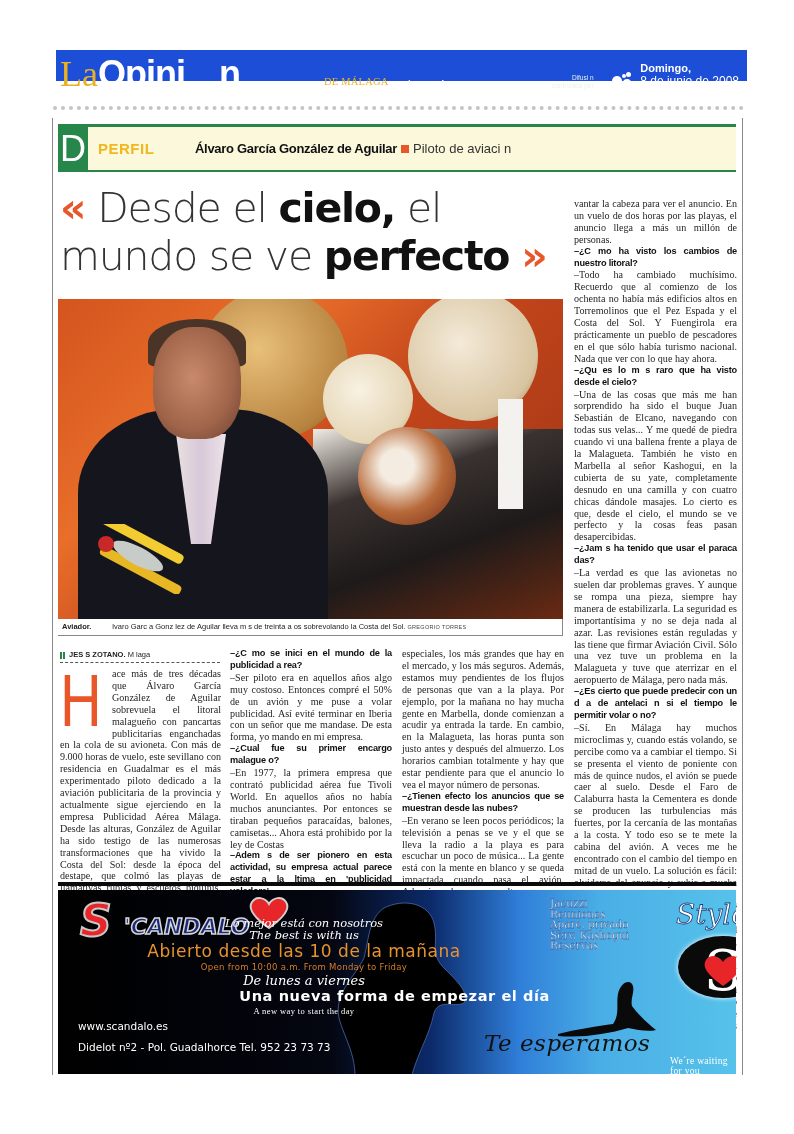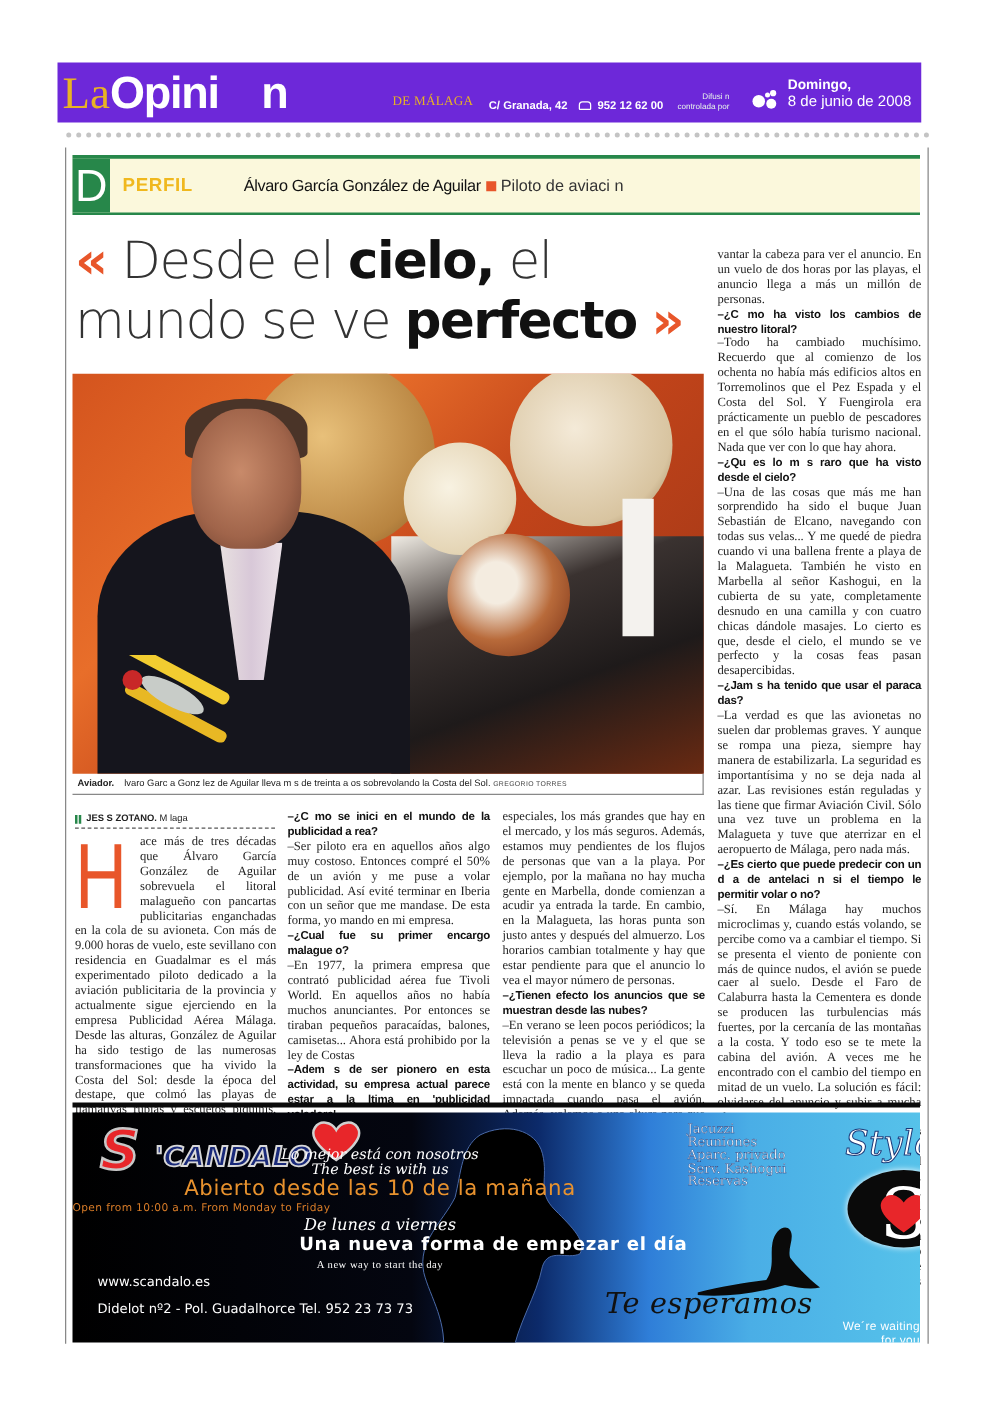--- a/index.html
+++ b/index.html
@@ -1,19 +1,19 @@
 <!DOCTYPE html>
 <html><head>
 <meta charset="utf-8">
 <style>
   * { box-sizing: border-box; margin: 0; padding: 0; }
   body { width: 794px; height: 1134px; background: #ffffff; position: relative; overflow: hidden; font-family: "Liberation Serif", serif; color: #1a1a1a; }
 
   
-  .masthead { position: absolute; left: 46px; top: 50px; width: 691px; height: 48px; background: #6d28d9; display: flex; align-items: center; }
+  .masthead { position: absolute; left: 56px; top: 50px; width: 691px; height: 31px; background: #1d4ed8; display: flex; align-items: center; }
   .masthead .logo { position: absolute; left: 4px; top: 4px; font-size: 36px; line-height: 40px; white-space: nowrap; }
   .logo .la { font-family: "Liberation Serif", serif; color: #e8b224; }
   .logo .op { font-family: "Liberation Sans", sans-serif; font-weight: bold; color: #ffffff; letter-spacing: -1px; }
   .logo .gap { display: inline-block; width: 34px; }
   .masthead .demalaga { position: absolute; left: 268px; top: 26px; font-size: 10.5px; color: #e8b224; font-family: "Liberation Serif", serif; letter-spacing: 0.2px; }
   .masthead .addr { position: absolute; left: 345px; top: 29px; font-size: 9px; color: #ffffff; font-family: "Liberation Sans", sans-serif; font-weight: bold; }
   .masthead .phone-icon { display: inline-block; width: 10px; height: 7px; border: 1px solid #fff; border-radius: 3px 3px 1px 1px; margin: 0 3px 0 6px; vertical-align: middle; }
   .masthead .ojd { position: absolute; left: 496px; top: 24px; font-size: 6.5px; line-height: 8px; color: #e8f4ea; font-family: "Liberation Sans", sans-serif; text-align: right; }
   .masthead .ojd-logo { position: absolute; left: 556px; top: 22px; width: 20px; height: 16px; }
   .masthead .ojd-logo span { position: absolute; background: #fff; border-radius: 50%; }
@@ -24,41 +24,41 @@
   .dotted-rule { position: absolute; left: 53px; top: 106px; width: 691px; height: 4px; border-top: 4px dotted #c4c4c4; }
 
   
   .frame { position: absolute; left: 52px; top: 118px; width: 691px; height: 957px; border-left: 1px solid #888; border-right: 1px solid #888; }
 
   
   .section-band { position: absolute; left: 58px; top: 124px; width: 678px; height: 48px; background: #fbf8dc; border-top: 3px solid #27874a; border-bottom: 2px solid #27874a; }
   .section-d { position: absolute; left: 0; top: 0; width: 30px; height: 43px; background: #27874a; color: #fff; font-family: "Liberation Sans", sans-serif; font-size: 36px; line-height: 43px; text-align: center; font-weight: normal; }
   .section-label { position: absolute; left: 40px; top: 13px; font-family: "Liberation Sans", sans-serif; font-weight: bold; font-size: 15px; color: #f0b81e; letter-spacing: 0.5px; }
   .section-name { position: absolute; left: 137px; top: 14px; font-family: "Liberation Sans", sans-serif; font-size: 13px; color: #111; white-space: nowrap; }
-  .section-name b { font-weight: normal; letter-spacing: -0.3px; }
+  .section-name b { font-weight: bold; letter-spacing: -0.3px; }
   .section-name .sq { display: inline-block; width: 8px; height: 8px; background: #e8562a; margin: 0 4px 0 4px; }
   .section-name .role { color: #333; }
 
   
   .headline { position: absolute; left: 60px; top: 184px; width: 505px; font-family: "DejaVu Sans", sans-serif; font-size: 41px; line-height: 48px; color: #333; letter-spacing: -1.2px; font-weight: 300; }
   .headline .q { color: #e8562a; font-weight: bold; }
   .headline b { color: #111; font-weight: bold; }
 
   
   .photo { position: absolute; left: 58px; top: 299px; width: 505px; height: 320px; overflow: hidden; background: linear-gradient(135deg, #d4541e 0%, #e86e2a 30%, #c2441a 55%, #9a3416 100%); }
   .photo .globe { position: absolute; border-radius: 50%; }
   .photo .man-head { position: absolute; left: 95px; top: 28px; width: 88px; height: 112px; background: radial-gradient(ellipse at 45% 45%, #c88a6a 0%, #a0644a 60%, #6b3f2e 100%); border-radius: 45% 45% 40% 40%; }
   .photo .man-hair { position: absolute; left: 90px; top: 20px; width: 98px; height: 48px; border-radius: 50% 50% 10% 10%; background: #4a3428; }
   .photo .jacket { position: absolute; left: 20px; top: 110px; width: 250px; height: 210px; background: #15151d; border-radius: 40% 40% 0 0; }
   .photo .shirt { position: absolute; left: 118px; top: 135px; width: 50px; height: 110px; background: linear-gradient(90deg, #e8e0e0, #d8c8d8, #ece2e8); clip-path: polygon(0 0, 100% 0, 70% 100%, 30% 100%); }
   .photo .plane { position: absolute; left: 30px; top: 225px; width: 110px; height: 70px; }
   .photo .books { position: absolute; background: #2b2422; }
 
   .caption { position: absolute; left: 58px; top: 619px; width: 505px; height: 17px; border-bottom: 1px solid #888; border-right: 1px solid #888; font-family: "Liberation Sans", sans-serif; font-size: 7.5px; line-height: 16px; padding-left: 4px; color: #222; white-space: nowrap; }
-  .caption b { font-weight: bold; margin-right: 8px; }
+  .caption b { font-weight: bold; margin-right: 21px; }
   .caption .credit { font-size: 5.5px; letter-spacing: 0.3px; color: #444; }
 
   
   .byline { position: absolute; left: 60px; top: 650px; width: 160px; font-family: "Liberation Sans", sans-serif; font-size: 7.5px; color: #222; padding-bottom: 3px; border-bottom: 1px dashed #555; }
   .byline .bar { display: inline-block; width: 2px; height: 7px; background: #27874a; margin-right: 1px; vertical-align: middle; }
   .byline b { font-weight: bold; }
 
   
   .col { position: absolute; font-family: "Liberation Serif", serif; font-size: 10.1px; line-height: 11.9px; color: #1e1e1e; text-align: justify; hyphens: auto; }
   .col p { margin: 0; }
@@ -73,32 +73,32 @@
   .black-rule { position: absolute; left: 58px; top: 882px; width: 678px; height: 4px; background: #0a0a0a; }
 
   
   .ad { position: absolute; left: 58px; top: 890px; width: 678px; height: 184px; overflow: hidden; background: linear-gradient(90deg, #000000 0%, #040610 40%, #0c2a6a 55%, #2f7ed8 68%, #4aaee6 80%, #56c2ea 100%); }
   .ad .logo-s { position: absolute; left: 22px; top: 8px; font-family: "DejaVu Sans", sans-serif; font-weight: bold; font-style: italic; font-size: 44px; color: #e8262a; -webkit-text-stroke: 2px #c8c8c8; letter-spacing: -2px; line-height: 46px; }
   .ad .logo-rest { position: absolute; left: 66px; top: 24px; font-family: "DejaVu Sans", sans-serif; font-weight: bold; font-style: italic; font-size: 22px; color: #1a2a7a; -webkit-text-stroke: 1.5px #d8d8d8; letter-spacing: 0px; }
   .ad .heart-logo { position: absolute; left: 190px; top: 6px; width: 42px; height: 34px; }
   .ad .silhouette { position: absolute; left: 276px; top: 8px; width: 160px; height: 190px; }
   .ad .line1 { position: absolute; left: 0; width: 492px; text-align: center; font-family: "DejaVu Serif", serif; font-style: italic; color: #fff; font-size: 11.5px; }
   .ad .open-es { position: absolute; left: 0; top: 51px; width: 492px; text-align: center; font-family: "DejaVu Sans", sans-serif; font-size: 17px; color: #e8922e; letter-spacing: 0.5px; }
-  .ad .open-en { position: absolute; left: 0; top: 72px; width: 492px; font-family: "DejaVu Sans", sans-serif; font-size: 8.5px; color: #d87c28; letter-spacing: 0.3px; }
+  .ad .open-en { position: absolute; left: 0; top: 72px; width: 492px; text-align: center; font-family: "DejaVu Sans", sans-serif; font-size: 8.5px; color: #d87c28; letter-spacing: 0.3px; }
   .ad .days { position: absolute; left: 0; top: 83px; width: 492px; text-align: center; font-family: "DejaVu Serif", serif; font-style: italic; font-size: 13px; color: #fff; }
   .ad .tagline-es { position: absolute; left: 0; top: 98px; width: 492px; text-align: right; font-family: "DejaVu Sans", sans-serif; font-weight: bold; font-size: 14.5px; color: #fff; letter-spacing: 0.6px; }
   .ad .tagline-en { position: absolute; left: 0; top: 116px; width: 492px; text-align: center; font-family: Liberation Serif, serif; font-size: 8.5px; color: #fff; letter-spacing: 0.4px; }
   .ad .web { position: absolute; left: 20px; top: 131px; font-family: "DejaVu Sans", sans-serif; font-size: 10.5px; color: #fff; line-height: 11px; }
   .ad .address { position: absolute; left: 20px; top: 142px; font-family: "DejaVu Sans", sans-serif; font-size: 10.5px; color: #fff; line-height: 11px; margin-top: 10px; }
   .ad .services { position: absolute; left: 492px; top: 8px; font-family: "DejaVu Serif", serif; font-size: 10.5px; line-height: 10.5px; color: #fff; -webkit-text-stroke: 0.3px #1b3e80; }
   .ad .stylo { position: absolute; left: 618px; top: 8px; font-family: "DejaVu Serif", serif; font-style: italic; font-size: 28px; color: #fff; -webkit-text-stroke: 0.8px #1a3a7a; }
   .ad .stylo-badge { position: absolute; left: 620px; top: 46px; width: 90px; height: 62px; border-radius: 50%; background: #0a0a0a; box-shadow: 0 0 5px #fff; }
   .ad .lady { position: absolute; left: 500px; top: 84px; width: 100px; height: 64px; }
   .ad .esperamos { position: absolute; left: 426px; top: 140px; font-family: "DejaVu Serif", serif; font-style: italic; font-size: 23px; color: #111; letter-spacing: 0.5px; }
-  .ad .waiting { position: absolute; left: 612px; top: 166px; font-family: Liberation Sans, sans-serif; font-size: 9.5px; color: #fff; letter-spacing: 0.3px; text-align: right; }
+  .ad .waiting { position: absolute; left: 612px; top: 166px; font-family: Liberation Serif, serif; font-size: 9.5px; color: #fff; letter-spacing: 0.3px; }
 </style>
 </head>
 <body>
 
 <header class="masthead">
   <div class="logo">
     <span class="la">La</span><span class="op">Opini</span><span class="gap"></span><span class="op">n</span>
   </div>
   <div class="demalaga">DE MÁLAGA</div>
   <div class="addr">

